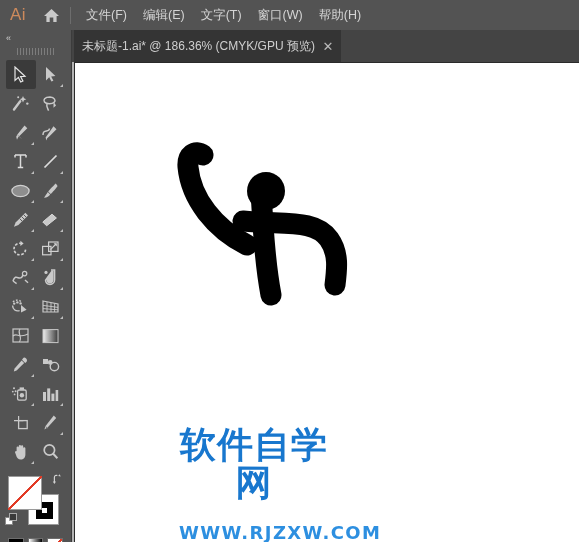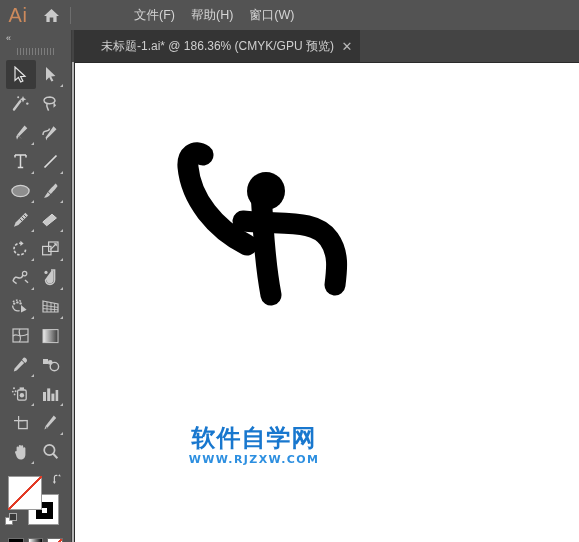--- a/index.html
+++ b/index.html
@@ -13,46 +13,46 @@
 
   
   .menubar {
     position: absolute; left: 0; top: 0; width: 579px; height: 30px;
     background: #535353;
     display: flex; align-items: center;
   }
   .ai-logo {
     width: 36px; height: 30px;
     display: flex; align-items: center; justify-content: center;
-    color: #cd8a5c; font-size: 20px; font-weight: normal;
+    color: #cd8a5c; font-size: 17px; font-weight: normal;
     letter-spacing: .5px;
   }
   .home-btn {
     width: 30px; height: 30px;
     display: flex; align-items: center; justify-content: center;
   }
   .menu-sep {
     width: 1px; height: 17px; background: #6d6d6d; margin: 0 7px 0 4px;
   }
-  .menu-items { display: flex; align-items: flex-end; margin-left: 48px; }
+  .menu-items { display: flex; align-items: flex-end; }
   .menu-item {
     color: #d4d4d4; font-size: 12.5px;
     padding: 4px 8px; white-space: nowrap; cursor: default;
   }
 
   
   .tabbar {
     position: absolute; left: 72px; top: 30px; width: 507px; height: 32px;
     background: #444444;
   }
   .tab {
     position: absolute; left: 2px; top: 0; height: 32px;
     background: #343434;
     display: flex; align-items: center;
-    padding: 0 0 0 27px;
+    padding: 0 0 0 8px;
   }
   .tab-title { color: #cfcfcf; font-size: 12px; white-space: nowrap; }
   .tab-close {
     width: 26px; height: 32px; color: #b9b9b9; font-size: 13px;
     display: flex; align-items: center; justify-content: center;
     cursor: pointer;
   }
 
   
   .toolpanel {
@@ -155,47 +155,49 @@
     border-left: 1px solid #2a2a2a;
   }
   .artwork { position: absolute; left: 0; top: 0; }
 
   
   .watermark {
     position: absolute; left: 104px; top: 363px;
     width: 150px; text-align: center; user-select: none;
   }
   .wm-cn {
-    font-size: 24px; font-weight: bold; color: #1877ce;
+    font-size: 36px; font-weight: bold; color: #1877ce;
     letter-spacing: 1px; line-height: 1.05;
     font-family: "DejaVu Sans", "Liberation Sans", sans-serif;
   }
   .wm-url {
-    font-size: 11px; font-weight: bold; color: #2d8fe0;
-    letter-spacing: 1.4px; margin-top: 2px;
+    font-size: 18px; font-weight: bold; color: #2d8fe0;
+    letter-spacing: 1.4px; margin-top: 20px;
     font-family: "DejaVu Sans", "Liberation Sans", sans-serif;
   }
 </style>
 </head>
 <body>
 
 <div id="app">
 
   <div class="menubar">
     <div class="ai-logo">Ai</div>
     <div class="home-btn">
       <svg width="17" height="15" viewBox="0 0 17 15" aria-hidden="true">
         <path d="M8.5 1 L16 8 L13.6 8 L13.6 14 L10.3 14 L10.3 9.6 L6.7 9.6 L6.7 14 L3.4 14 L3.4 8 L1 8 Z" fill="#c9c9c9"></path>
       </svg>
     </div>
     <div class="menu-sep"></div>
     <div class="menu-items">
       <div class="menu-item">文件(F)</div>
+      <div class="menu-item">编辑(E)</div>
+      <div class="menu-item">文字(T)</div>
+      <div class="menu-item">窗口(W)</div>
       <div class="menu-item">帮助(H)</div>
-      <div class="menu-item">窗口(W)</div>
     </div>
   </div>
 
   <div class="tabbar">
     <div class="tab">
       <span class="tab-title">未标题-1.ai* @ 186.36% (CMYK/GPU 预览)</span>
       <span class="tab-close">✕</span>
     </div>
   </div>
 

